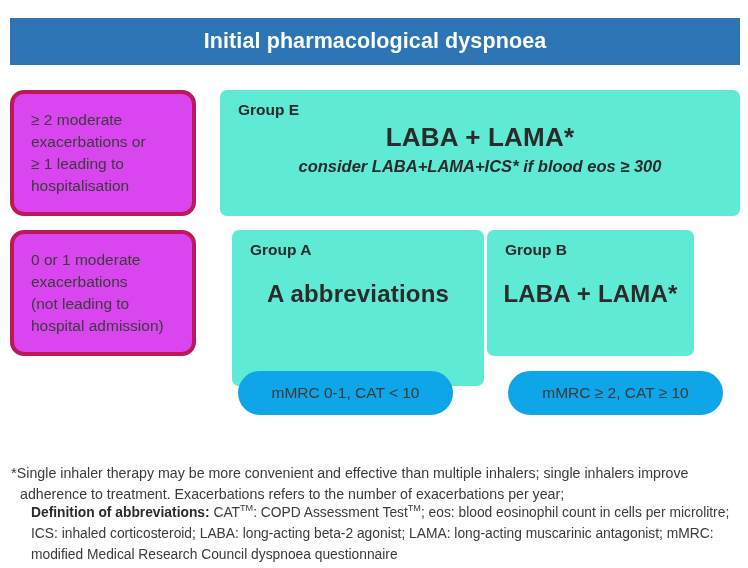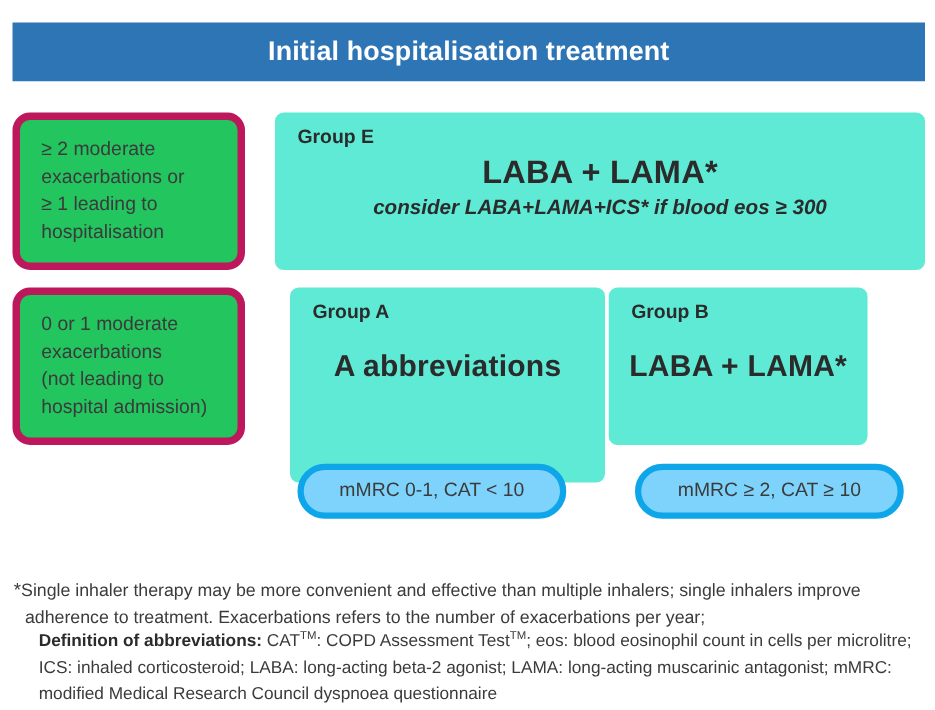--- a/index.html
+++ b/index.html
@@ -33,23 +33,23 @@
     font-size: 21.5px;
     font-weight: bold;
     letter-spacing: 0.1px;
   }
 
   
   .criteria-box {
     position: absolute;
     left: 10px;
     width: 186px;
-    border: 6px solid #be185d;
+    border: 4px solid #be185d;
     border-radius: 14px;
-    background: #22c55e;
+    background: #d946ef;
     box-sizing: border-box;
     display: flex;
     align-items: center;
     padding: 0 0 0 17px;
   }
   #criteria-e  { top: 90px;  height: 126px; }
   #criteria-ab { top: 230px; height: 126px; }
   .criteria-text {
     font-size: 15.5px;
     line-height: 1.42;
@@ -113,21 +113,21 @@
     letter-spacing: 0.2px;
   }
 
   
   .pill {
     position: absolute;
     top: 371px;
     height: 44px;
     border: 5px solid #0ea5e9;
     border-radius: 23px;
-    background: #7dd3fc;
+    background: #0ea5e9;
     box-sizing: border-box;
     display: flex;
     align-items: center;
     justify-content: center;
   }
   #pill-a { left: 238px; width: 215px; }
   #pill-b { left: 508px; width: 215px; }
   .pill-text {
     font-size: 15.5px;
     color: #3b3b3b;
@@ -168,21 +168,21 @@
   sup {
     font-size: 0.66em;
     vertical-align: super;
     line-height: 0;
   }
 </style>
 </head>
 <body>
 
 <div class="header-bar">
-  <span class="header-title">Initial hospitalisation treatment</span>
+  <span class="header-title">Initial pharmacological dyspnoea</span>
 </div>
 
 <div class="criteria-box" id="criteria-e">
   <span class="criteria-text">≥ 2 moderate
 exacerbations or
 ≥ 1 leading to
 hospitalisation</span>
 </div>
 
 <div class="criteria-box" id="criteria-ab">

